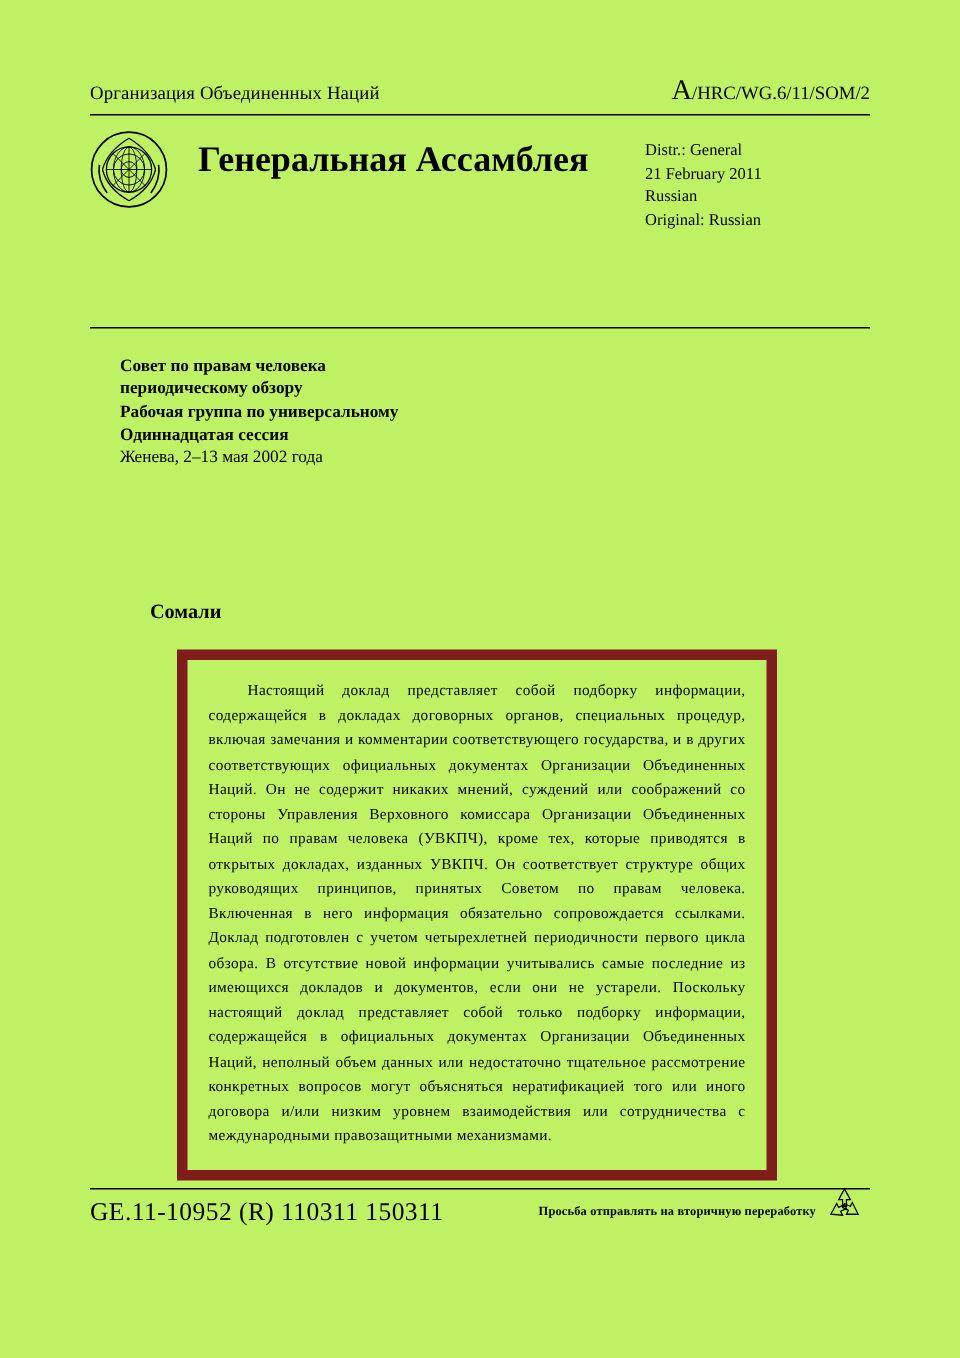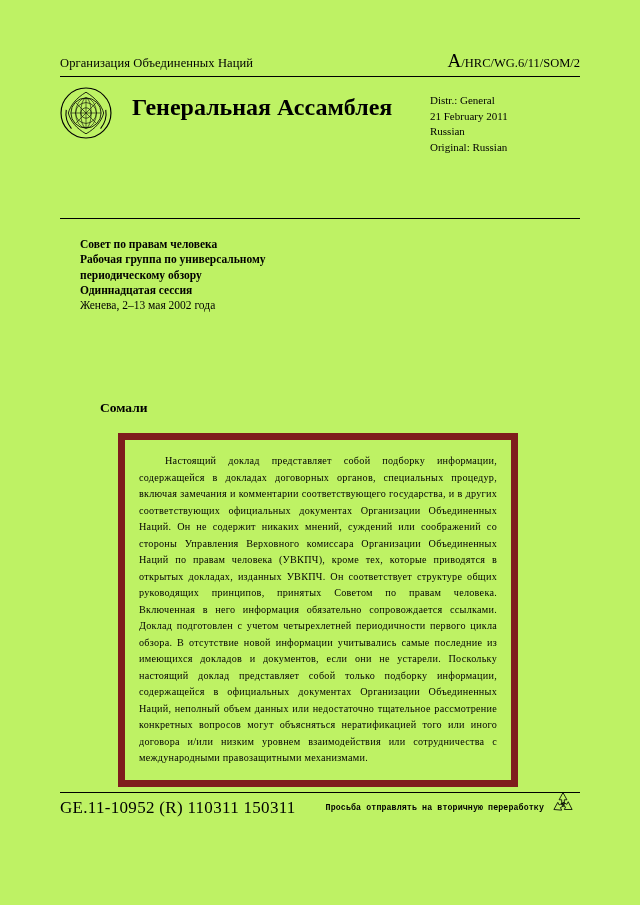--- a/index.html
+++ b/index.html
@@ -155,21 +155,20 @@
   }
   .doc-code {
     font-size: 17px;
     letter-spacing: 0.3px;
   }
   .recycle-wrap {
     display: flex;
     align-items: center;
     gap: 6px;
     margin-right: 4px;
-    font-family: Liberation Mono, monospace;
   }
   .recycle-text {
     font-size: 8.3px;
     font-weight: bold;
     letter-spacing: 0.1px;
   }
   .recycle-icon {
     width: 26px;
     height: 26px;
     margin-top: -8px;
@@ -213,22 +212,22 @@
         <div>Russian</div>
         <div>Original: Russian</div>
       </div>
     </div>
   </div>
 
   <div class="header-rule2"></div>
 
   <div class="council">
     <div class="b">Совет по правам человека</div>
+    <div class="b">периодическому обзору</div>
     <div class="b">Рабочая группа по универсальному</div>
-    <div class="b">периодическому обзору</div>
     <div class="b">Одиннадцатая сессия</div>
     <div class="n">Женева, 2–13 мая 2002 года</div>
   </div>
 
   <div class="country">Сомали</div>
 
   <div class="abstract">
     <p>Настоящий доклад представляет собой подборку информации, содержащейся в докладах договорных органов, специальных процедур, включая замечания и комментарии соответствующего государства, и в других соответствующих официальных документах Организации Объединенных Наций. Он не содержит никаких мнений, суждений или соображений со стороны Управления Верховного комиссара Организации Объединенных Наций по правам человека (УВКПЧ), кроме тех, которые приводятся в открытых докладах, изданных УВКПЧ. Он соответствует структуре общих руководящих принципов, принятых Советом по правам человека. Включенная в него информация обязательно сопровождается ссылками. Доклад подготовлен с учетом четырехлетней периодичности первого цикла обзора. В отсутствие новой информации учитывались самые последние из имеющихся докладов и документов, если они не устарели. Поскольку настоящий доклад представляет собой только подборку информации, содержащейся в официальных документах Организации Объединенных Наций, неполный объем данных или недостаточно тщательное рассмотрение конкретных вопросов могут объясняться нератификацией того или иного договора и/или низким уровнем взаимодействия или сотрудничества с международными правозащитными механизмами.</p>
   </div>
 

